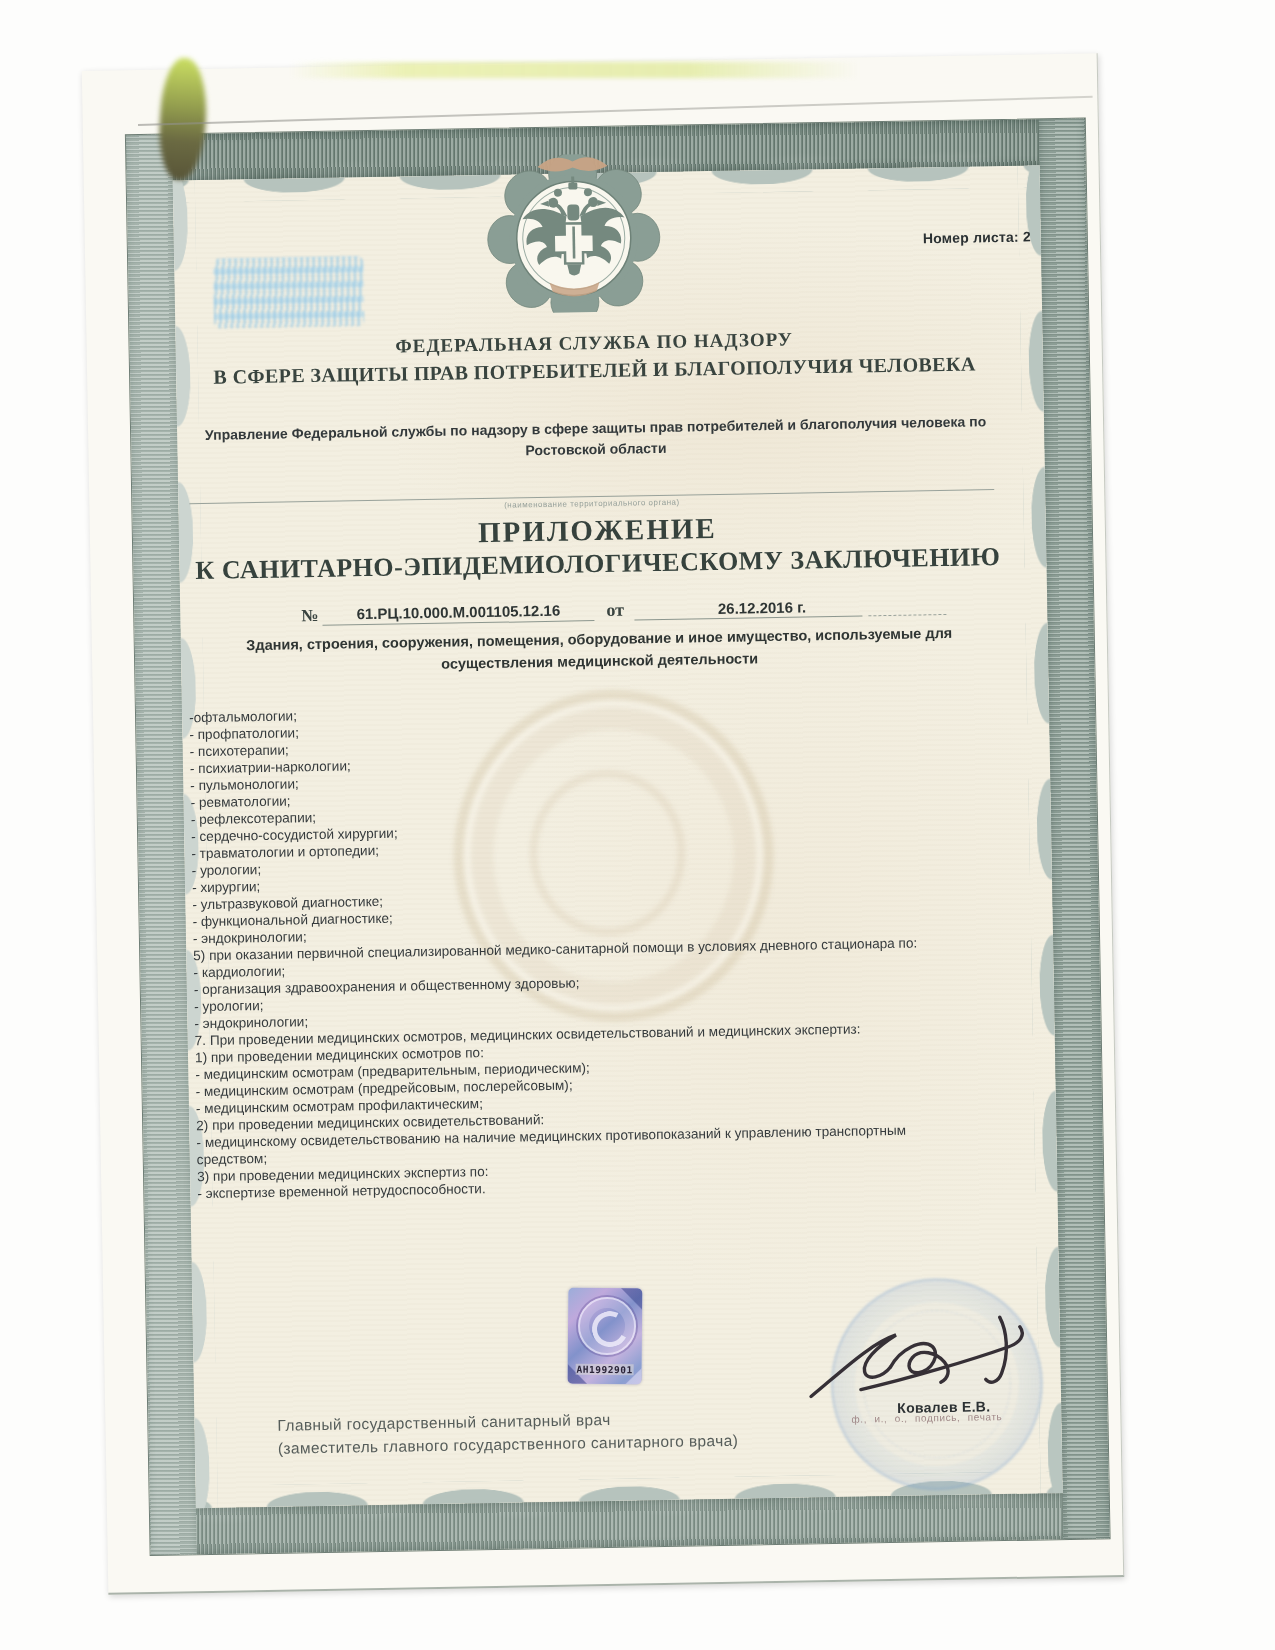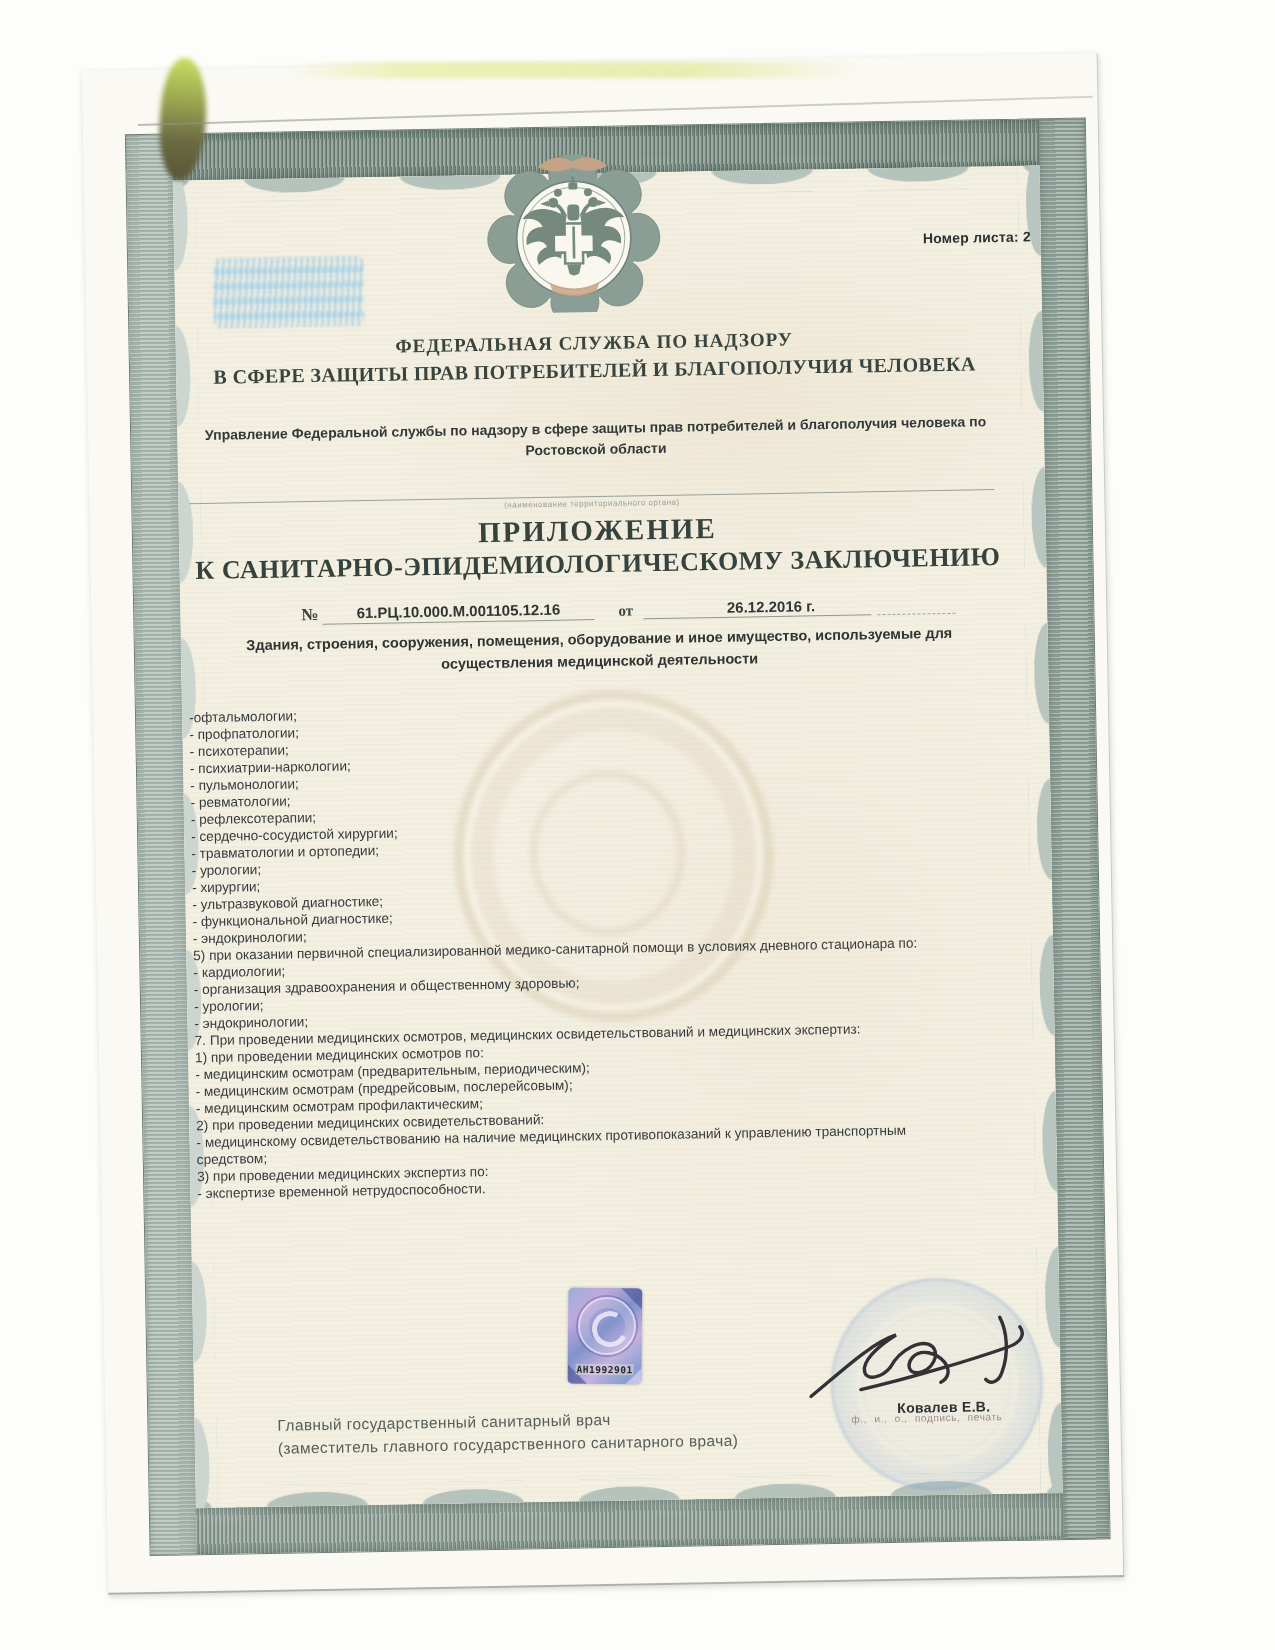--- a/index.html
+++ b/index.html
@@ -62,21 +62,21 @@
   .rule{position:absolute;left:100px;top:434px;width:805px;border-top:1.2px solid #99a29b;}
   .rule-caption{position:absolute;left:100px;top:437px;width:805px;text-align:center;font-size:8px;color:#96a09a;letter-spacing:.5px;}
   .doc-title-1{position:absolute;left:70px;top:452px;width:875px;text-align:center;
     font-family:"Liberation Serif",serif;font-weight:bold;font-size:29px;letter-spacing:2px;color:#36423d;}
   .doc-title-2{position:absolute;left:70px;top:487px;width:875px;text-align:center;
     font-family:"Liberation Serif",serif;font-weight:bold;font-size:26px;letter-spacing:.5px;color:#36423d;}
   .num-row{position:absolute;left:70px;top:538px;width:875px;display:flex;align-items:flex-end;padding-left:140px;box-sizing:border-box;}
   .num-label{font-family:"Liberation Serif",serif;font-weight:bold;font-size:17px;color:#3a4440;}
   .num-field{border-bottom:1.2px solid #8d978f;height:19px;text-align:center;font-size:15px;font-weight:bold;color:#2e3534;}
   .num-f1{width:272px;margin-left:4px;}
-  .from-label{font-family:"Liberation Serif",serif;font-weight:bold;font-size:15px;color:#3a4440;margin-left:24px;}
+  .from-label{font-family:"Liberation Serif",serif;font-weight:bold;font-size:18px;color:#3a4440;margin-left:12px;}
   .num-f2{width:228px;margin-left:10px;padding-left:28px;box-sizing:border-box;}
   .num-f3{width:78px;margin-left:6px;border-bottom-style:dashed;border-bottom-color:#9aa39c;}
   .subject{position:absolute;left:70px;top:567px;width:875px;text-align:center;font-size:14.5px;font-weight:bold;
     color:#2f3533;line-height:21.5px;}
 
   
   .body-list{position:absolute;left:96px;top:640px;width:872px;font-size:13.6px;line-height:17px;color:#363b3d;}
   .list-line{white-space:nowrap;}
 
   

